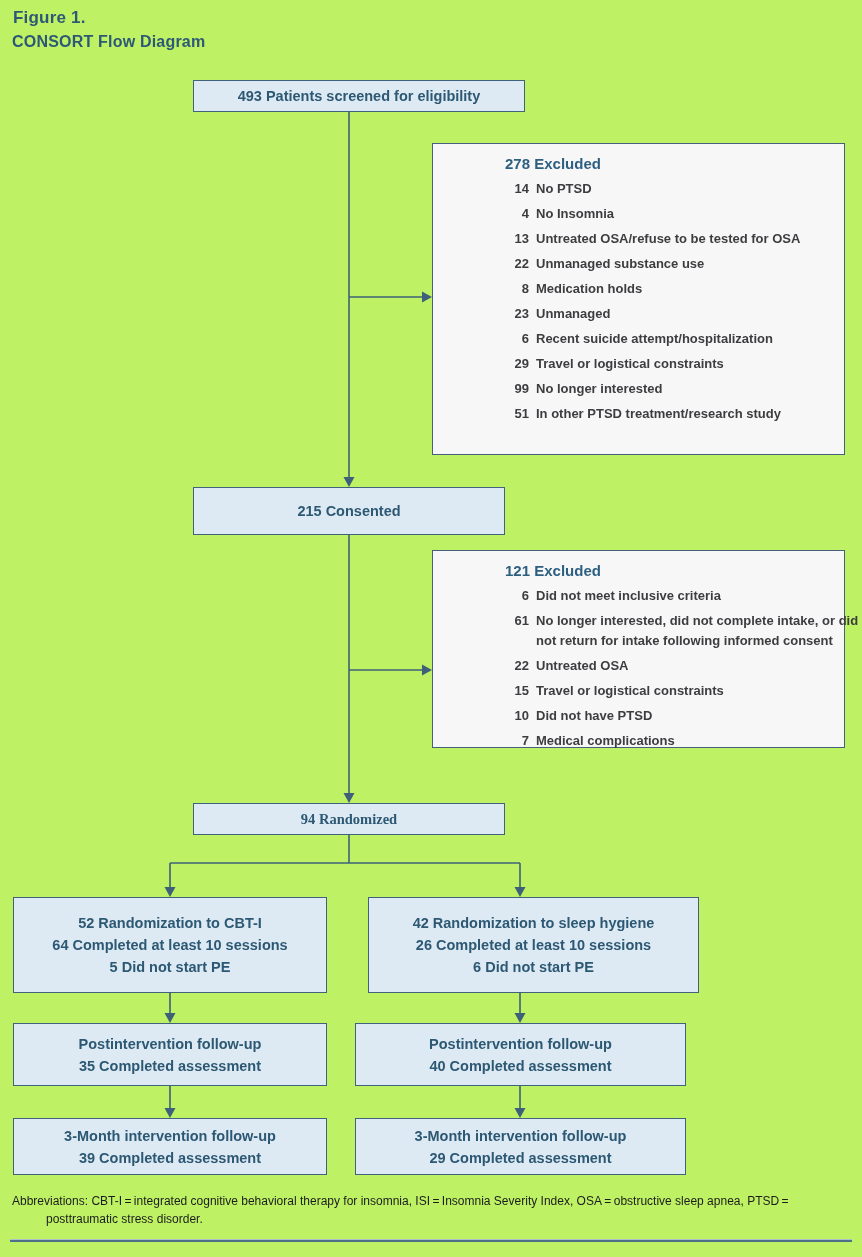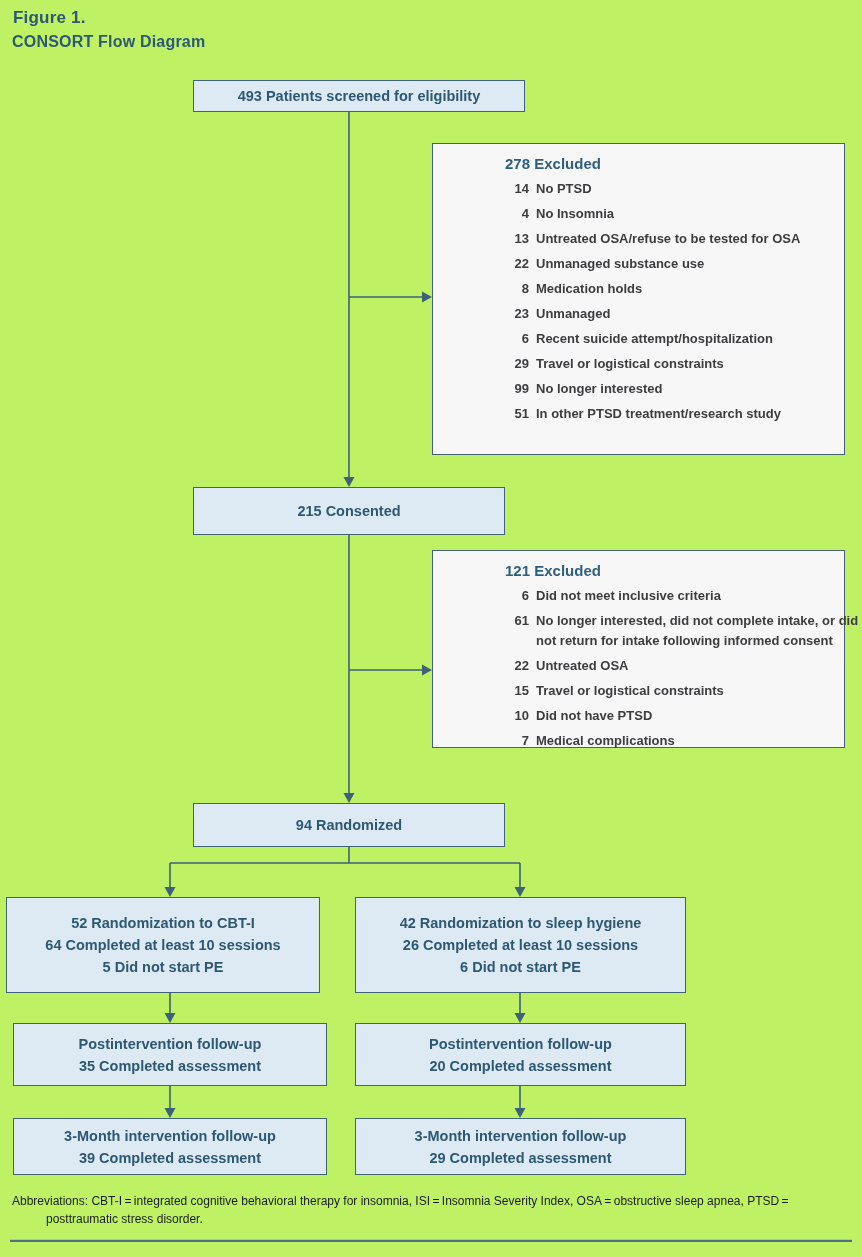--- a/index.html
+++ b/index.html
@@ -171,44 +171,44 @@
     <div class="ex-item">
         <span class="ex-num">10</span>
         <span class="ex-text">Did not have PTSD</span>
       </div>
     <div class="ex-item">
         <span class="ex-num">7</span>
         <span class="ex-text">Medical complications</span>
       </div>
   </div>
 
-  <div class="flowbox" style="left:193px; top:803px; width:312px; height:44px;">94 Randomized</div>
-
-  <div class="flowbox multi" style="left:6px; top:897px; width:314px; height:96px;">
+  <div class="flowbox" style="left:193px; top:803px; width:312px; height:32px;font-family:Liberation Serif, serif;">94 Randomized</div>
+
+  <div class="flowbox multi" style="left:13px; top:897px; width:314px; height:96px;">
     <span>52 Randomization to CBT-I</span>
     <span>64 Completed at least 10 sessions</span>
     <span>5 Did not start PE</span>
   </div>
   <div class="flowbox multi" style="left:13px; top:1023px; width:314px; height:63px;">
     <span>Postintervention follow-up</span>
     <span>35 Completed assessment</span>
   </div>
   <div class="flowbox multi" style="left:13px; top:1118px; width:314px; height:57px;">
     <span>3-Month intervention follow-up</span>
     <span>39 Completed assessment</span>
   </div>
 
-  <div class="flowbox multi" style="left:355px; top:897px; width:331px; height:96px;">
+  <div class="flowbox multi" style="left:368px; top:897px; width:331px; height:96px;">
     <span>42 Randomization to sleep hygiene</span>
     <span>26 Completed at least 10 sessions</span>
     <span>6 Did not start PE</span>
   </div>
   <div class="flowbox multi" style="left:355px; top:1023px; width:331px; height:63px;">
     <span>Postintervention follow-up</span>
-    <span>20 Completed assessment</span>
+    <span>40 Completed assessment</span>
   </div>
   <div class="flowbox multi" style="left:355px; top:1118px; width:331px; height:57px;">
     <span>3-Month intervention follow-up</span>
     <span>29 Completed assessment</span>
   </div>
 
   <div class="abbrev">Abbreviations: CBT-I = integrated cognitive behavioral therapy for insomnia, ISI = Insomnia Severity Index, OSA = obstructive sleep apnea, PTSD = posttraumatic stress disorder.</div>
   <div class="bottom-rule"></div>
 
 </div>

